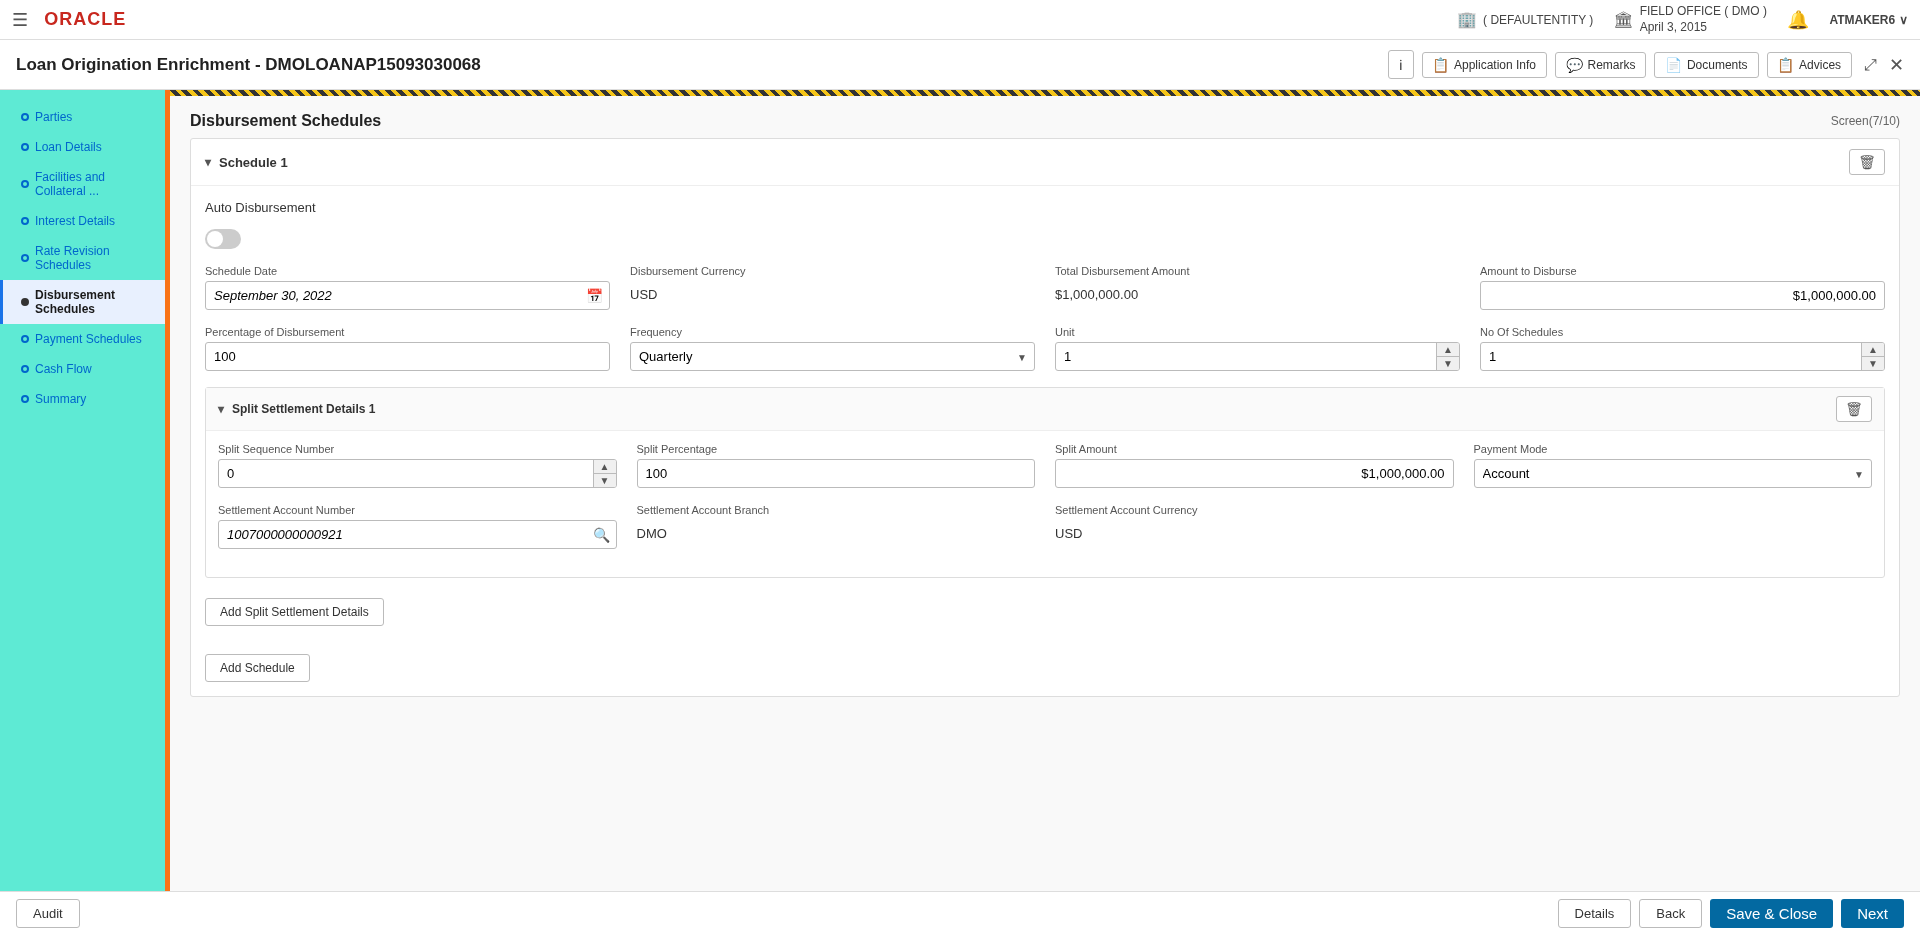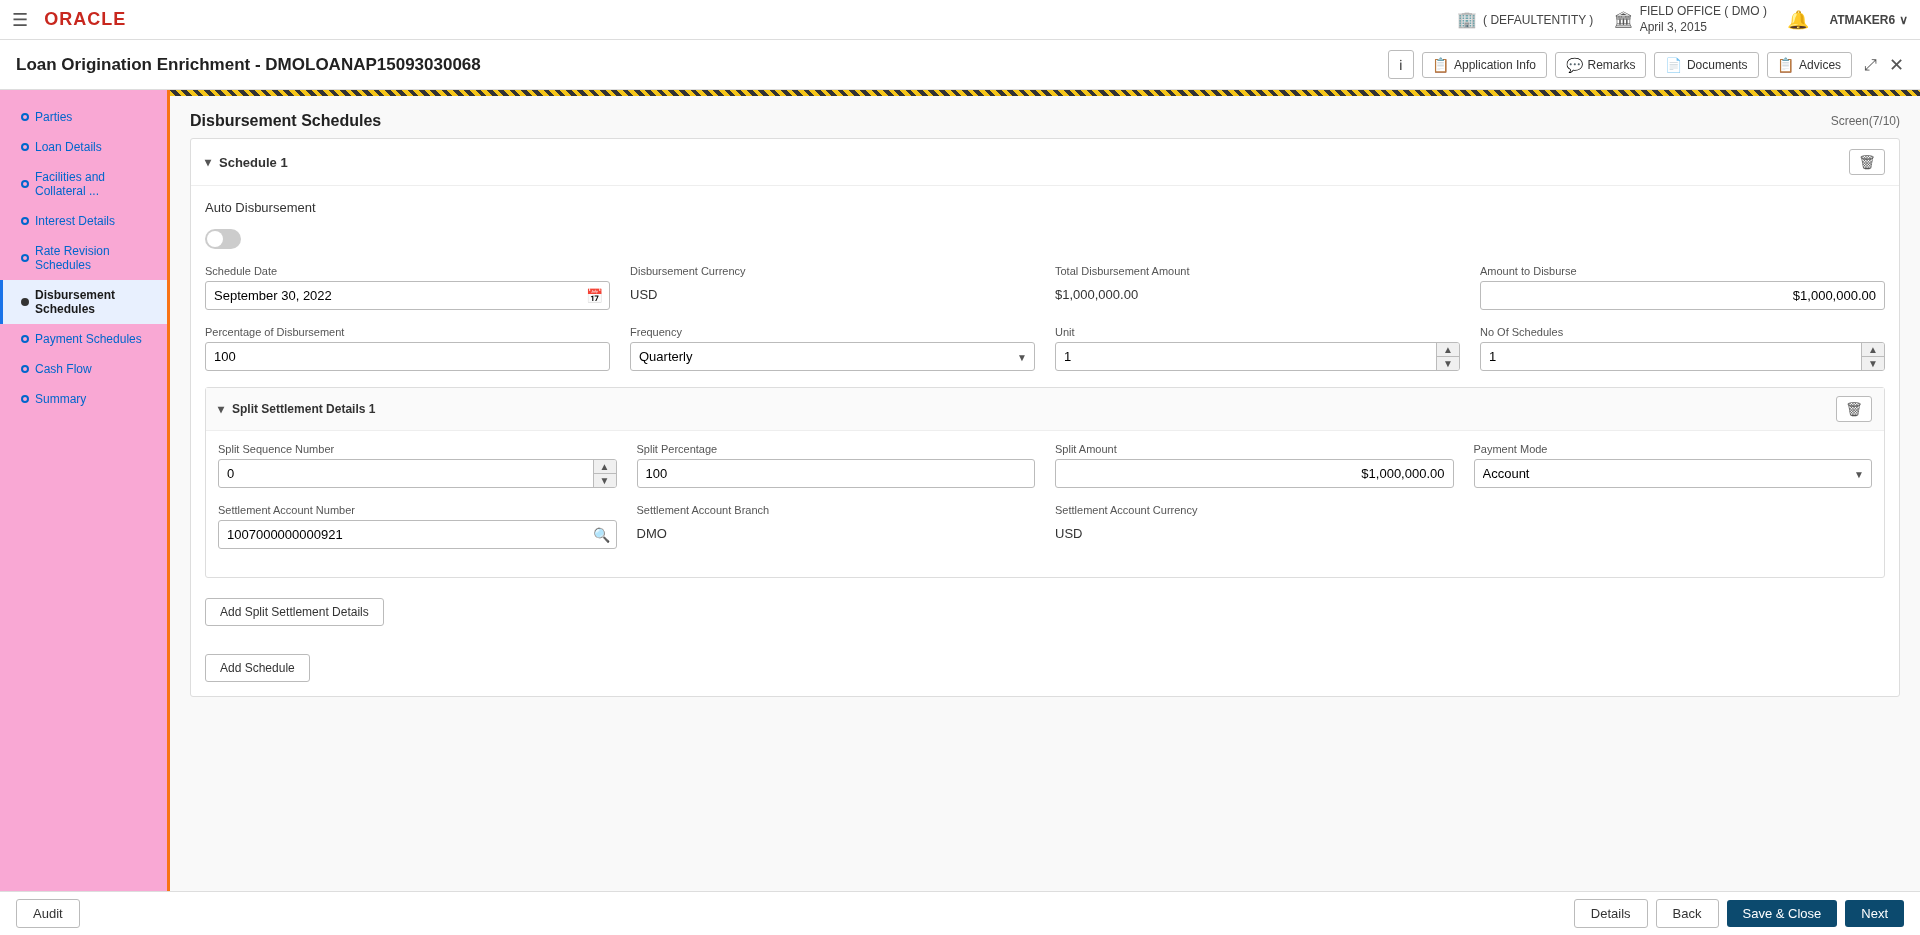--- a/index.html
+++ b/index.html
@@ -41,22 +41,22 @@
     }
     .header-btn-icon { font-size: 14px; }
     .header-resize { font-size: 16px; color: #555; cursor: pointer; margin-left: 4px; }
     .header-close { font-size: 18px; color: #555; cursor: pointer; margin-left: 4px; }
 
     
     .main-layout { display: flex; height: calc(935px - 40px - 50px - 44px); }
 
     
     .sidebar {
-      width: 170px; min-width: 170px; background: #f9a8d4;
-      border-right: 3px solid #f97316;
+      width: 170px; min-width: 170px; background: #5eead4;
+      border-right: 5px solid #f97316;
       padding: 12px 0;
       overflow-y: auto;
     }
     .sidebar-item {
       padding: 8px 12px 8px 18px;
       font-size: 12px; color: #0066cc; cursor: pointer;
       display: flex; align-items: center; gap: 6px;
       border-left: 3px solid transparent;
     }
     .sidebar-item.active {
@@ -110,21 +110,21 @@
     
     .form-row { display: flex; gap: 20px; margin-bottom: 16px; flex-wrap: wrap; }
     .form-field { display: flex; flex-direction: column; gap: 4px; flex: 1; min-width: 180px; }
     .form-field-label { font-size: 11px; color: #555; }
     .form-field-value { font-size: 13px; color: #333; padding-top: 6px; }
     .form-input {
       border: 1px solid #bbb; border-radius: 3px; padding: 6px 8px;
       font-size: 13px; background: #fff; width: 100%;
     }
     .form-input-with-icon { position: relative; }
-    .form-input-with-icon .form-input { padding-right: 44px; }
+    .form-input-with-icon .form-input { padding-right: 44px; font-style: italic; }
     .form-input-icon {
       position: absolute; right: 6px; top: 50%; transform: translateY(-50%);
       font-size: 14px; color: #555; cursor: pointer;
     }
     .form-select-wrapper { position: relative; }
     .form-select {
       border: 1px solid #bbb; border-radius: 3px; padding: 6px 28px 6px 8px;
       font-size: 13px; background: #fff; width: 100%;
       appearance: none; cursor: pointer;
     }
@@ -171,22 +171,22 @@
     .bottom-bar {
       height: 44px; background: #fff; border-top: 1px solid #ddd;
       display: flex; align-items: center; padding: 0 16px;
       gap: 8px;
     }
     .bottom-btn {
       border: 1px solid #bbb; background: #fff; padding: 6px 16px;
       border-radius: 3px; cursor: pointer; font-size: 13px; color: #333;
     }
     .bottom-btn-primary {
-      border: none; background: #0c4a6e; color: #fff; padding: 6px 16px;
-      border-radius: 3px; cursor: pointer; font-size: 13px;
+      border: none; background: #0369a1; color: #fff; padding: 6px 16px;
+      border-radius: 3px; cursor: pointer; font-size: 15px;
     }
     .bottom-spacer { flex: 1; }
 
     
     .sub-section { border: 1px solid #ddd; border-radius: 3px; margin-top: 10px; margin-bottom: 10px; }
     .sub-section-header {
       display: flex; align-items: center; gap: 8px;
       padding: 8px 12px; font-weight: bold; font-size: 12px;
       cursor: pointer; border-bottom: 1px solid #eee;
       background: #fafafa;

